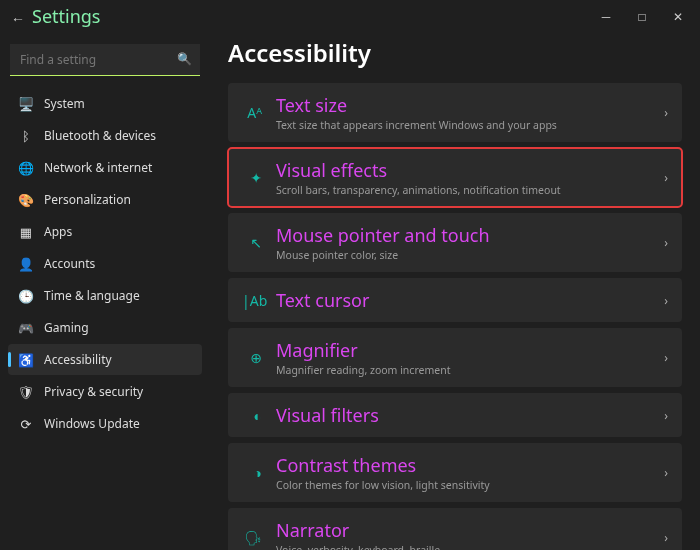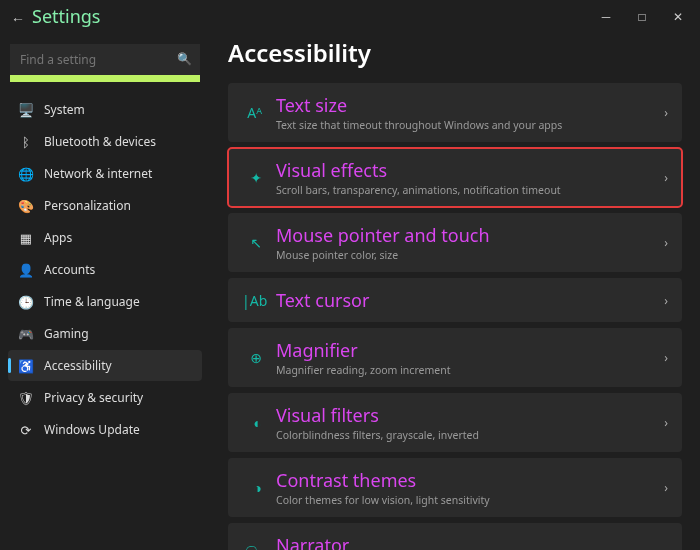--- a/index.html
+++ b/index.html
@@ -5,21 +5,21 @@
   * { margin: 0; padding: 0; box-sizing: border-box; font-family: "Segoe UI", system-ui, sans-serif; }
   body { background: #1f1f1f; color: #fff; width: 700px; height: 550px; overflow: hidden; font-size: 12px; }
   .titlebar { display: flex; align-items: center; height: 32px; padding: 0 4px; }
   .titlebar .back { width: 28px; text-align: center; font-size: 14px; color: #ccc; cursor: pointer; }
   .titlebar .title { color: #86efac; font-size: 18px; }
   .winbtns { margin-left: auto; display: flex; }
   .winbtns span { width: 36px; text-align: center; font-size: 12px; color: #ccc; cursor: pointer; }
   .container { display: flex; height: calc(100% - 32px); }
   .sidebar { width: 210px; padding: 6px 8px 6px 8px; }
   .search { position: relative; margin: 6px 2px 12px 2px; }
-  .search input { width: 100%; background: #2b2b2b; border: none; border-bottom: 7px solid #bef264; padding: 7px 28px 7px 10px; color: #ccc; font-size: 12px; outline: none; }
+  .search input { width: 100%; background: #2b2b2b; border: none; border-bottom: 1px solid #bef264; padding: 7px 28px 7px 10px; color: #ccc; font-size: 12px; outline: none; }
   .search .sicon { position: absolute; right: 8px; top: 6px; color: #aaa; font-size: 12px; }
   .nav { list-style: none; }
   .nav li { display: flex; align-items: center; gap: 10px; padding: 7px 10px; margin: 1px 0; border-radius: 4px; cursor: pointer; color: #ddd; font-size: 12px; }
   .nav li .nicon { width: 16px; height: 16px; display: inline-flex; align-items: center; justify-content: center; font-size: 13px; }
   .nav li.selected { background: #2d2d2d; position: relative; }
   .nav li.selected::before { content: ""; position: absolute; left: 0; top: 8px; bottom: 8px; width: 3px; background: #4cc2ff; border-radius: 2px; }
   .main { flex: 1; padding: 0 18px 10px 18px; overflow-y: auto; position: relative; }
   .page-title { font-size: 24px; font-weight: 600; margin: 4px 0 14px 0; }
   .section-title { font-size: 12px; font-weight: 600; color: #eee; margin: 4px 0 10px 2px; }
   .card { background: #2b2b2b; border-radius: 4px; padding: 10px 14px; margin-bottom: 6px; display: flex; align-items: center; gap: 14px; cursor: pointer; position: relative; }
@@ -100,21 +100,21 @@
       </ul>
   </div>
 
   <div class="main rel">
     <h1 class="page-title">Accessibility</h1>
     <div id="sections">
         <div class="card">
           <div class="cicon">Aᴬ</div>
           <div class="ctext">
             <div class="ctitle">Text size</div>
-            <div class="csub">Text size that timeout throughout Windows and your apps</div>
+            <div class="csub">Text size that appears increment Windows and your apps</div>
           </div>
           <div class="chev">›</div>
         </div>
         <div class="card highlight">
           <div class="cicon">✦</div>
           <div class="ctext">
             <div class="ctitle">Visual effects</div>
             <div class="csub">Scroll bars, transparency, animations, notification timeout</div>
           </div>
           <div class="chev">›</div>
@@ -139,21 +139,20 @@
           <div class="ctext">
             <div class="ctitle">Magnifier</div>
             <div class="csub">Magnifier reading, zoom increment</div>
           </div>
           <div class="chev">›</div>
         </div>
         <div class="card">
           <div class="cicon">◐</div>
           <div class="ctext">
             <div class="ctitle">Visual filters</div>
-            <div class="csub">Colorblindness filters, grayscale, inverted</div>
           </div>
           <div class="chev">›</div>
         </div>
         <div class="card">
           <div class="cicon">◑</div>
           <div class="ctext">
             <div class="ctitle">Contrast themes</div>
             <div class="csub">Color themes for low vision, light sensitivity</div>
           </div>
           <div class="chev">›</div>

